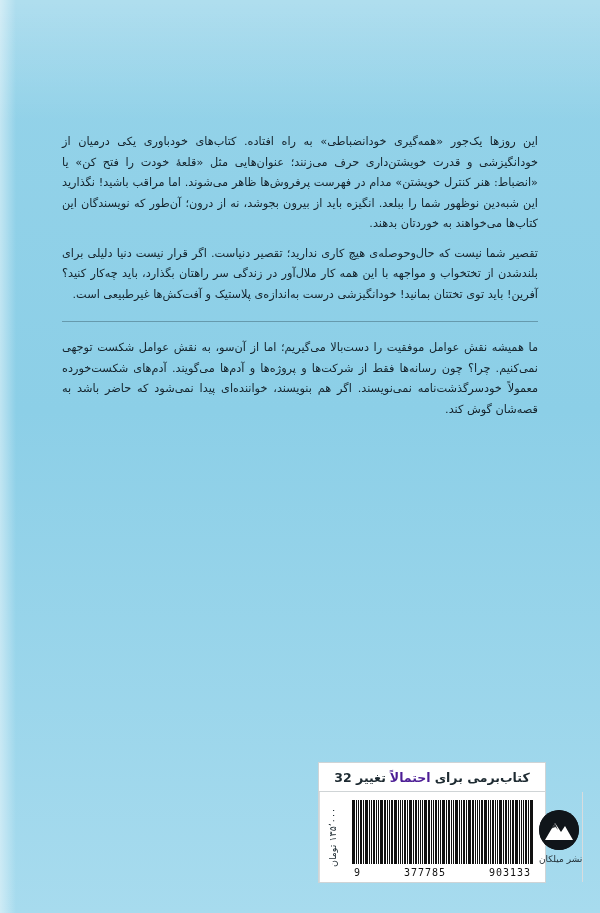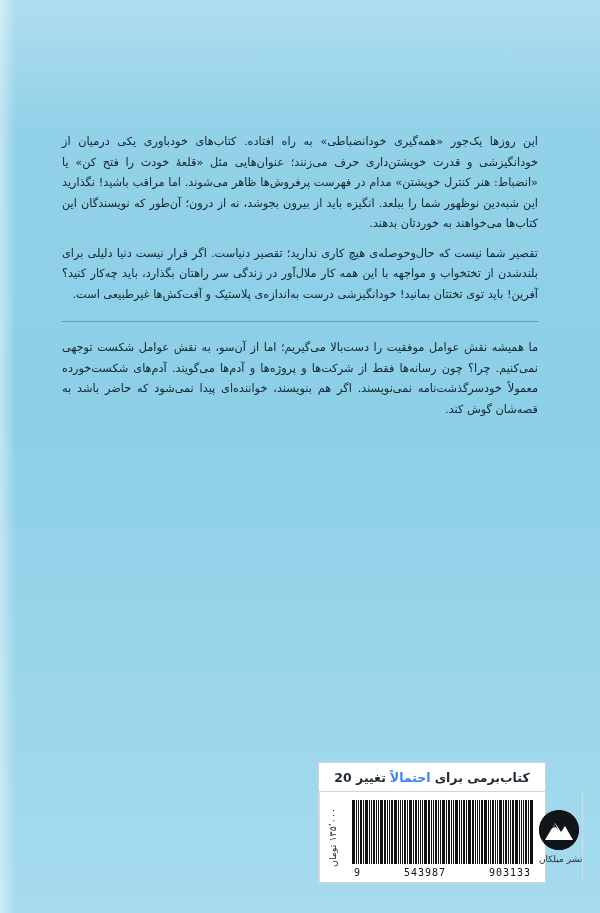--- a/index.html
+++ b/index.html
@@ -88,21 +88,21 @@
     align-items: center;
     justify-content: center;
     gap: 4px;
     direction: rtl;
     font-size: 12.5px;
     font-weight: bold;
     color: #1d2a31;
     padding: 0 6px;
   }
   .series-bar .accent {
-    color: #3b82f6;
+    color: #4c1d95;
   }
   .barcode-box {
     background: #ffffff;
     border: 1px solid #cfd4d6;
     height: 90px;
     display: flex;
     align-items: stretch;
     direction: ltr;
     position: relative;
   }
@@ -199,21 +199,21 @@
       <p>ما همیشه نقش عوامل موفقیت را دست‌بالا می‌گیریم؛ اما از آن‌سو، به نقش عوامل شکست توجهی نمی‌کنیم. چرا؟ چون رسانه‌ها فقط از شرکت‌ها و پروژه‌ها و آدم‌ها می‌گویند. آدم‌های شکست‌خورده معمولاً خودسرگذشت‌نامه نمی‌نویسند. اگر هم بنویسند، خواننده‌ای پیدا نمی‌شود که حاضر باشد به قصه‌شان گوش کند.</p>
     </div>
 
   </div>
 
   <div class="bottom">
 
     <div class="series-bar">
       <span>کتاب‌برمی برای</span>
       <span class="accent">احتمالاً</span>
-      <span>تغییر 20</span>
+      <span>تغییر 32</span>
     </div>
 
     <div class="barcode-box">
 
       <div class="price-strip">
         <span>۱۳۵٬۰۰۰ تومان</span>
       </div>
 
       <div class="barcode-area">
         <div class="bars">
@@ -283,21 +283,21 @@
             <i style="width: 3px;"></i>
             <i style="width: 1px;"></i>
             <i style="width: 1px;"></i>
             <i style="width: 1px;"></i>
             <i style="width: 2px;"></i>
             <i style="width: 1px;"></i>
             <i style="width: 3px;"></i>
           </div>
         <div class="barcode-digits">
           <span>9</span>
-          <span>543987</span>
+          <span>377785</span>
           <span>903133</span>
         </div>
       </div>
 
       <div class="publisher">
         <div class="logo-circle">
           <svg width="40" height="40" viewBox="0 0 40 40" aria-hidden="true">
             <circle cx="20" cy="20" r="20" fill="#10151a"></circle>
             <path d="M6 30 L16 13 L22 22 L26 16 L34 30 Z" fill="#ffffff"></path>
             <path d="M16 13 L12.5 18.5 L16.5 17 L19 20 Z" fill="#10151a" opacity="0.85"></path>

